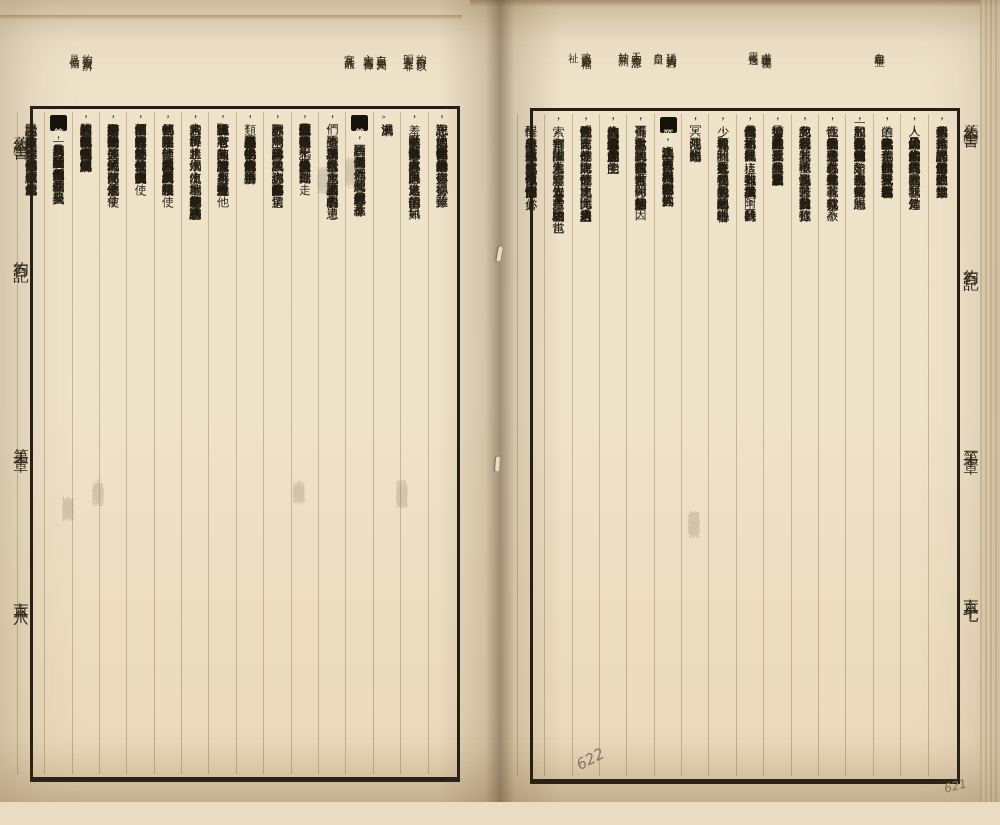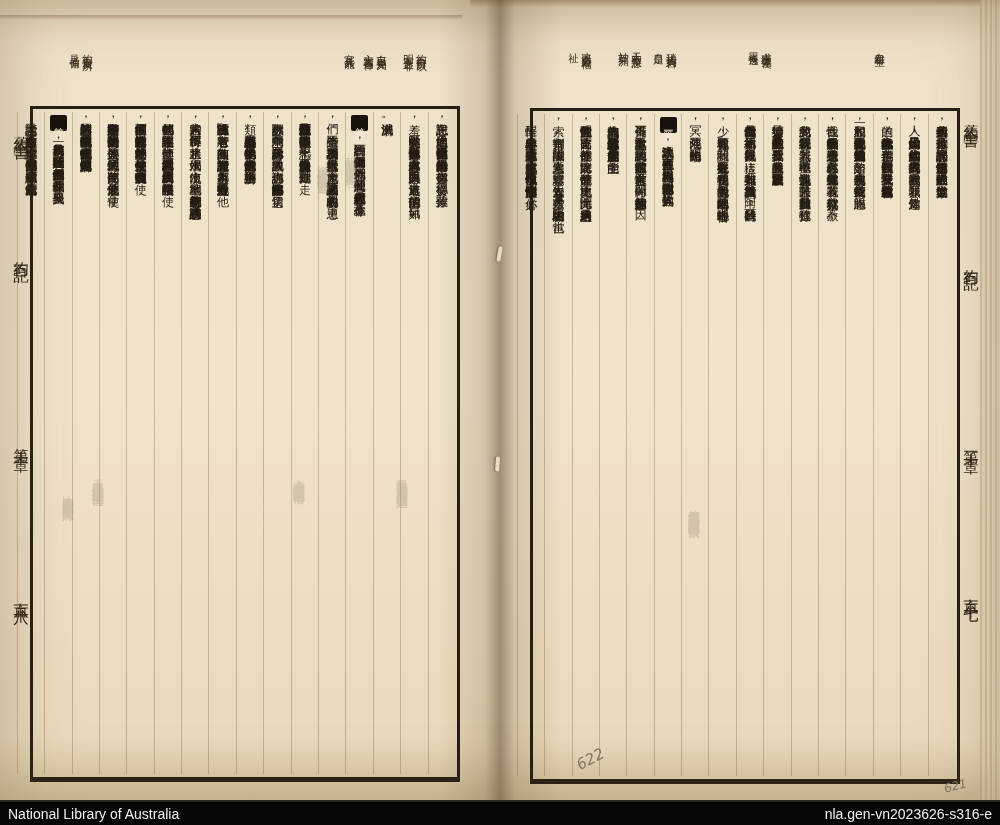--- a/index.html
+++ b/index.html
@@ -149,17 +149,13 @@
       <div class="bleed" style="left: 92px; top: 470px; height: 250px; overflow: hidden;">天主的奧妙你豈能測度全能主的眞性</div>
       <div class="bleed" style="left: 62px; top: 486px; height: 240px; overflow: hidden;">比穹蒼更高你能作甚麼比陰府尤深</div>
       <div class="bleed" style="left: 688px; top: 500px; height: 250px; overflow: hidden;">使他們飄蕩在無路的曠野使他們暗中摸索</div>
     </div>
 
   <div class="pencil p-left">622</div>
   <div class="pencil p-right">621</div>
 
   <div class="vignette"></div>
 
-  <div class="footer">
-    <span>National Library of Australia</span>
-    <span>nla.gen-vn2023626-s316-e</span>
-  </div>
 </div>
 
 </body></html>

